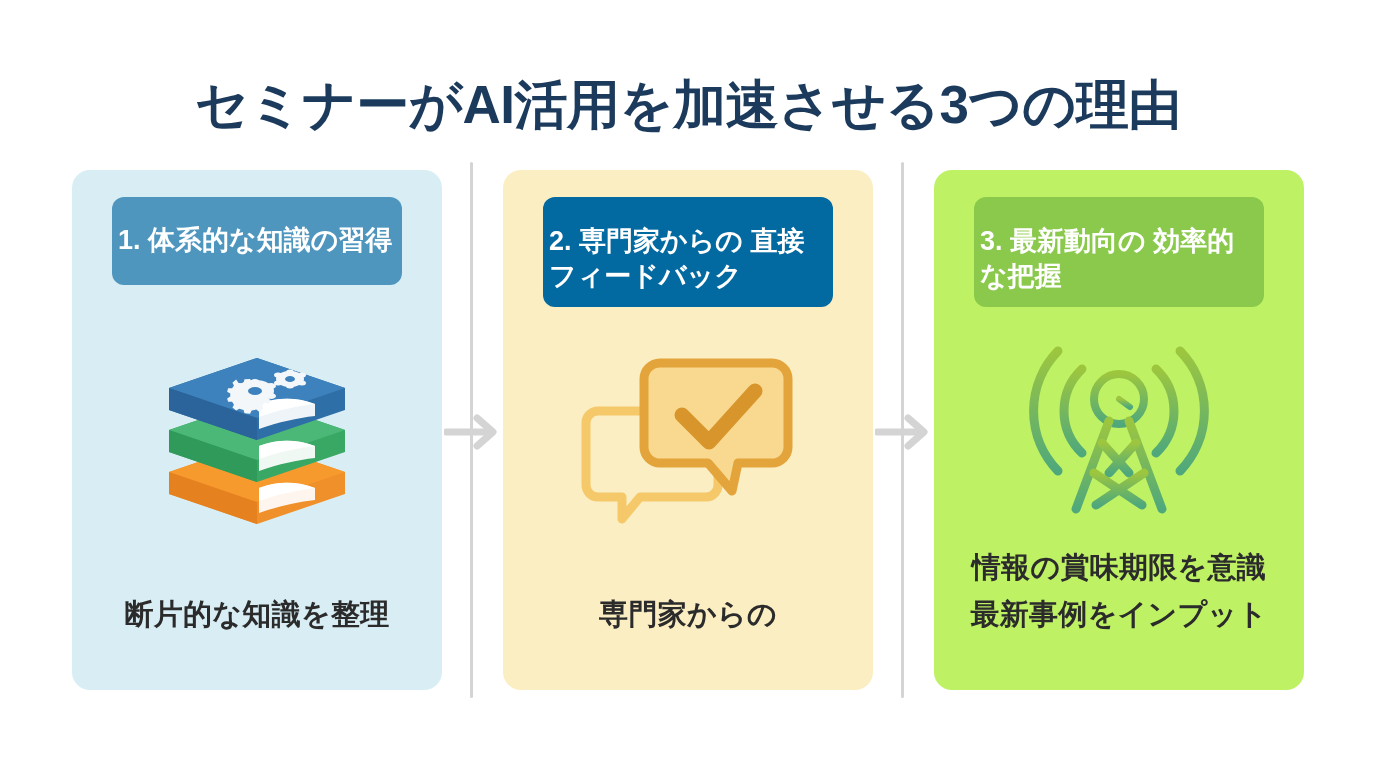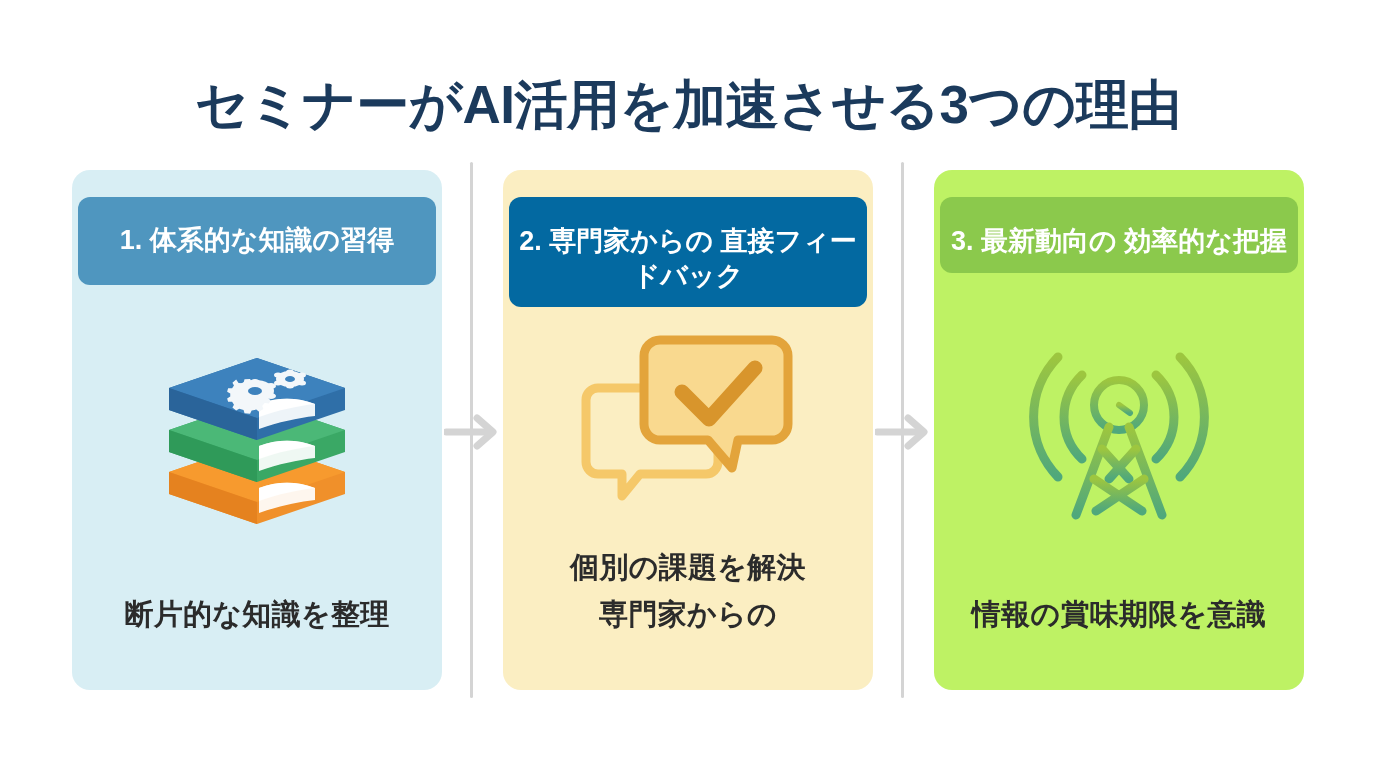--- a/index.html
+++ b/index.html
@@ -57,27 +57,27 @@
     display: flex;
     flex-direction: column;
     align-items: center;
   }
   .card-1 { left: 0px;   background: #d8eef4; }
   .card-2 { left: 431px; background: #fbeec2; }
   .card-3 { left: 862px; background: #bef264; }
 
   .badge {
     margin-top: 27px;
-    width: 358px;
+    width: 290px;
     box-sizing: border-box;
     border-radius: 12px;
     color: #ffffff;
     font-size: 27px;
     font-weight: bold;
-    text-align: center;
+    text-align: left;
     line-height: 1.28;
     padding: 27px 6px 14px;
     letter-spacing: 0px;
   }
   .badge-1 { background: #4f96bf; padding-top: 26px; padding-bottom: 27px; }
   .badge-2 { background: #0369a1; }
   .badge-3 { background: #8bc94c; }
 
   .icon-wrap {
     flex: 1 1 auto;
@@ -211,21 +211,20 @@
             <path d="M20,62 h108 a12,12 0 0 1 12,12 v62 a12,12 0 0 1 -12,12 h-66 l-18,22 v-22 h-24 a12,12 0 0 1 -12,-12 v-62 a12,12 0 0 1 12,-12 z" fill="none" stroke="#f5c869" stroke-width="9" stroke-linejoin="round" stroke-linecap="round"></path>
 
             <path d="M82,14 h112 a16,16 0 0 1 16,16 v68 a16,16 0 0 1 -16,16 h-34 l-6,28 l-24,-28 h-48 a16,16 0 0 1 -16,-16 v-68 a16,16 0 0 1 16,-16 z" fill="#f9d98f" stroke="#e3a43b" stroke-width="9" stroke-linejoin="round" stroke-linecap="round"></path>
 
             <path d="M104,66 L131,93 L177,42" fill="none" stroke="#d8952c" stroke-width="15" stroke-linecap="round" stroke-linejoin="round"></path>
           </svg>
         </span>
       </div>
 
       <div class="body-text">
-        <span class="line">個別の課題を解決</span>
         <span class="line">専門家からの</span>
       </div>
     </div>
 
     <div class="card card-3">
       <div class="badge badge-3">
         <span class="line">3. 最新動向の</span>
         <span class="line">効率的な把握</span>
       </div>
 
@@ -263,20 +262,21 @@
               <path d="M80,152 L130,152"></path>
               <path d="M80,152 L128,184"></path>
               <path d="M130,152 L82,184"></path>
             </g>
           </svg>
         </span>
       </div>
 
       <div class="body-text">
         <span class="line">情報の賞味期限を意識</span>
+        <span class="line">最新事例をインプット</span>
       </div>
     </div>
 
   </div>
 
   <div class="connector conn-1">
     <div class="vline"></div>
     <div class="arrow">
       <svg width="62" height="40" viewBox="0 0 62 40" xmlns="http://www.w3.org/2000/svg">
         <path d="M2,20 H44" fill="none" stroke="#d4d4d4" stroke-width="7" stroke-linecap="round"></path>

